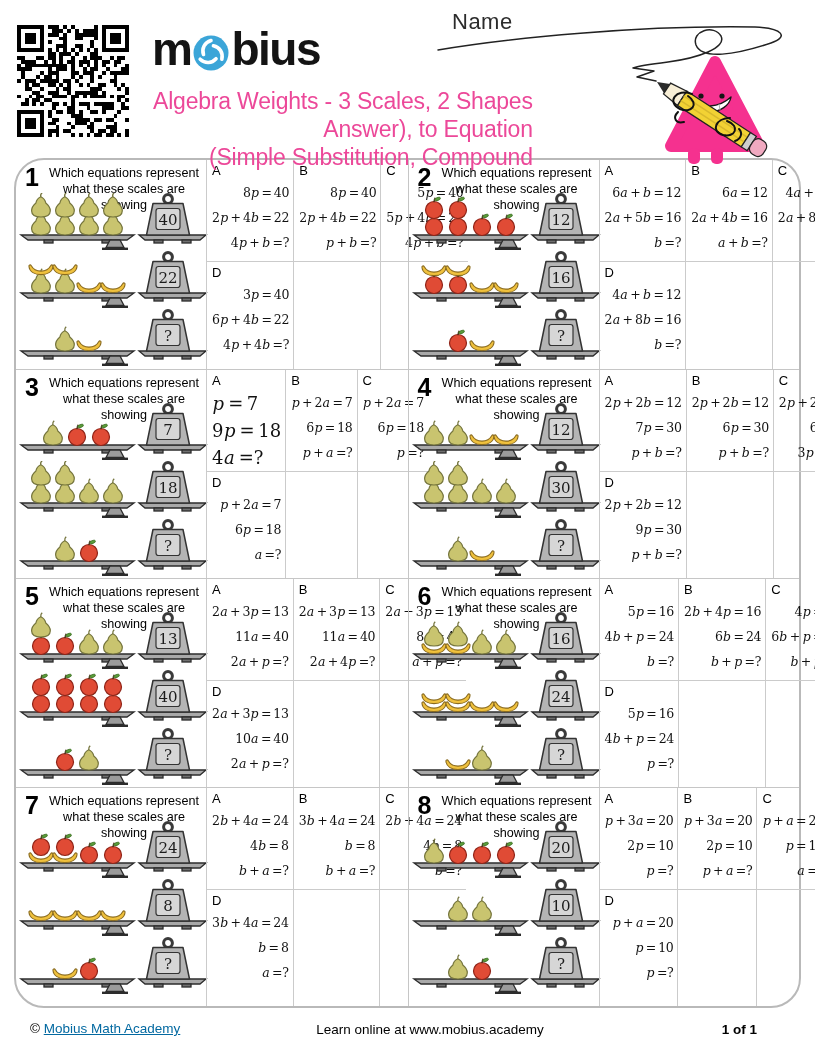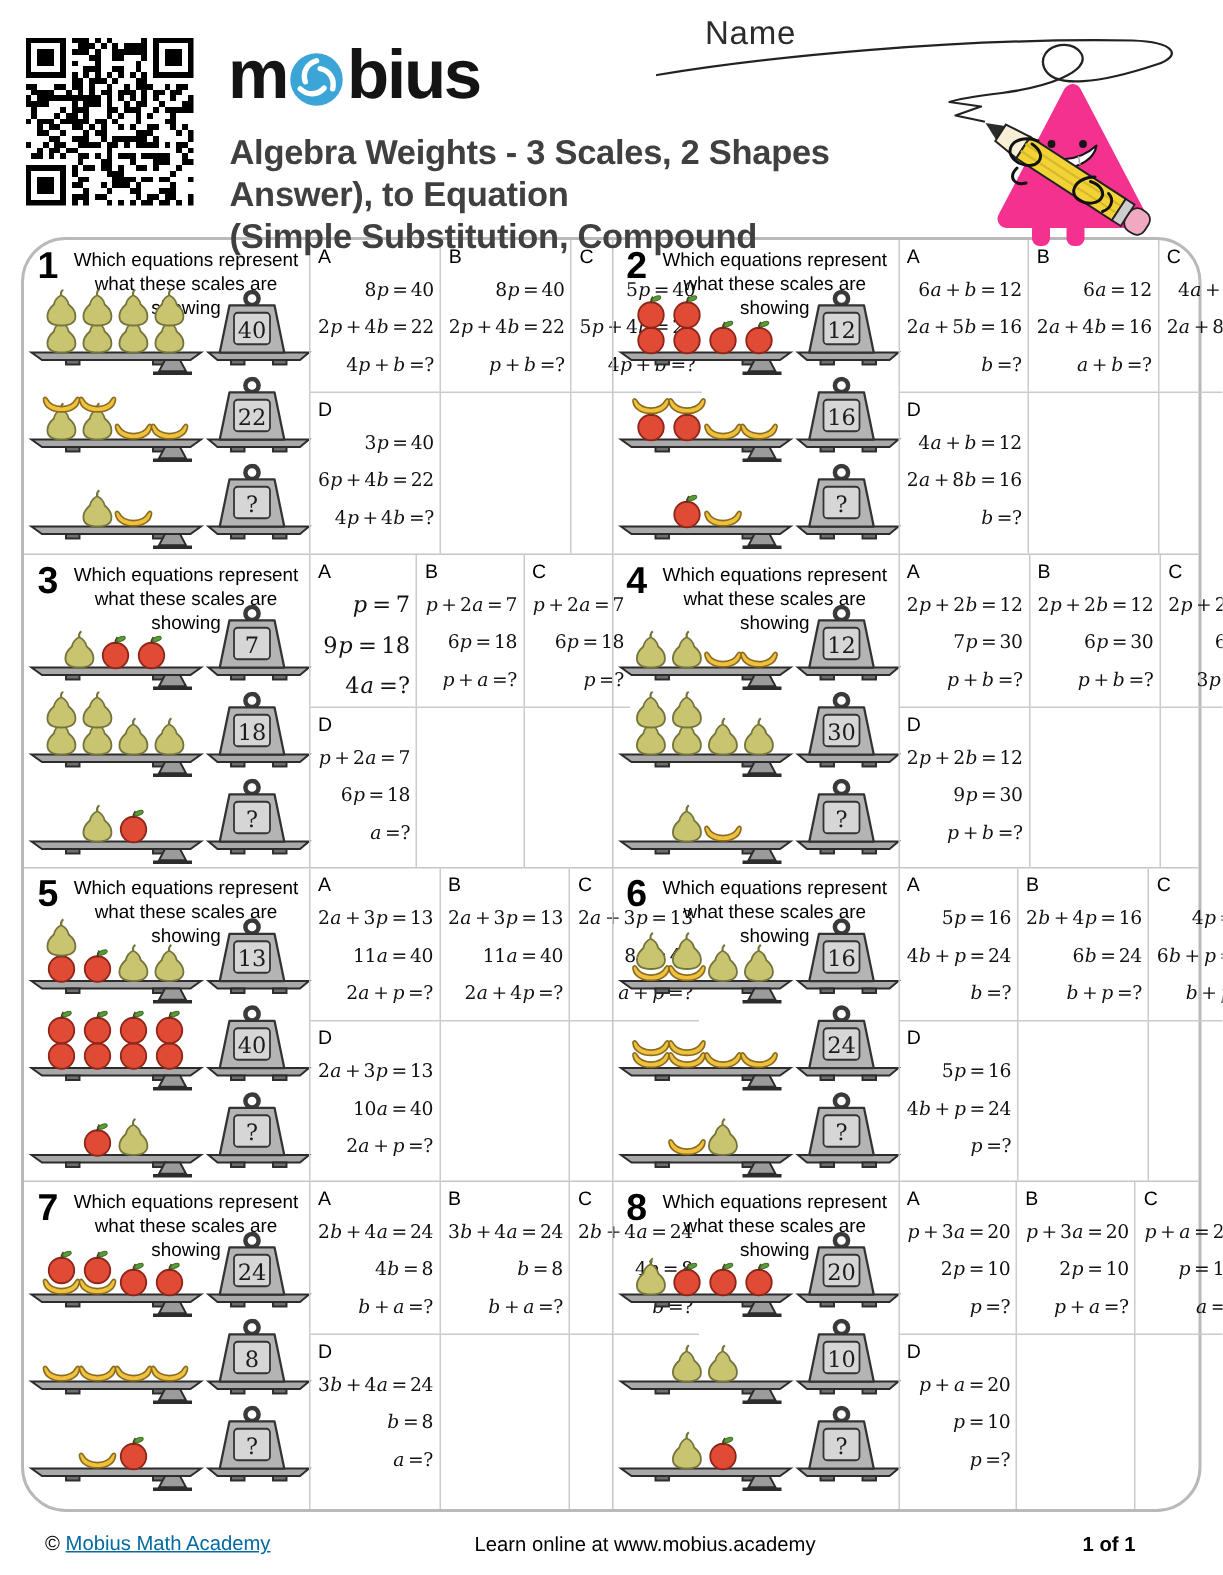--- a/index.html
+++ b/index.html
@@ -1,41 +1,41 @@
 <!DOCTYPE html>
 <html><head>
 <meta charset="utf-8">
 <style>
   html,body{margin:0;padding:0;background:#fff;}
   body{width:815px;height:1050px;position:relative;font-family:"Liberation Sans",sans-serif;overflow:hidden;}
 
   .qr{position:absolute;left:17px;top:25px;width:112px;height:112px;}
   .logo{position:absolute;left:152px;top:26px;font-size:46px;font-weight:800;color:#141414;letter-spacing:-1.5px;display:flex;align-items:center;line-height:1;}
   .logo .swirl{margin:0 1px;transform:translateY(4px);}
-  .title{position:absolute;left:153px;top:87px;z-index:12;font-size:23px;font-weight:bold;color:#404040;line-height:28px;letter-spacing:-0.2px;}
-  .name-label{position:absolute;left:470px;top:9px;font-size:22px;color:#2c2c2c;letter-spacing:0.5px;}
+  .title{position:absolute;left:153px;top:87px;z-index:12;font-size:23px;font-weight:normal;color:#ec4899;line-height:28px;letter-spacing:-0.2px;text-align:right;}
+  .name-label{position:absolute;left:452px;top:9px;font-size:22px;color:#2c2c2c;letter-spacing:0.5px;}
   .decor{position:absolute;left:430px;top:0;z-index:11;pointer-events:none;}
 
   .sheet{position:absolute;left:14px;top:158px;width:787px;height:850px;border:2px solid #b9b9b9;border-radius:30px;box-sizing:border-box;display:grid;grid-template-columns:1fr 1fr;grid-template-rows:209px 209px 209px 1fr;background:#fff;}
   .problem{position:relative;box-sizing:border-box;}
   .problem:nth-child(even){border-left:1.4px solid #c6c6c6;}
   .problem:nth-child(n+3){border-top:1.4px solid #c6c6c6;}
 
   .p-num{position:absolute;left:9px;top:3px;font-size:25px;font-weight:bold;color:#000;}
   .q-text{position:absolute;left:26px;top:6px;width:164px;text-align:center;font-size:12.6px;line-height:1.26;color:#000;}
   .scales{position:absolute;left:2px;top:33px;width:192px;}
   .scales .scale-row{height:58px;text-align:right;}
 
   .answers{position:absolute;left:190px;top:0;right:0;bottom:0;display:grid;grid-template-columns:1fr 1fr 1fr;grid-template-rows:101px 1fr;}
   .acell{border-left:1.2px solid #cbcbcb;box-sizing:border-box;padding:3px 2px 0 5px;}
   .acell.row2{border-top:1.2px solid #cbcbcb;}
   .opt-label{font-size:13px;color:#000;height:17px;}
   .eq{font-family:"DejaVu Serif",serif;font-size:12.5px;line-height:25px;text-align:right;white-space:nowrap;color:#111;padding-right:2px;letter-spacing:-0.3px;}
   .eq i{font-style:italic;padding:0 0.5px;}
-  .acell.large .eq{font-size:15px;line-height:27px;text-align:right;letter-spacing:0;}
+  .acell.large .eq{font-size:18px;line-height:27px;text-align:left;letter-spacing:0;}
 
   .footer{position:absolute;left:0;top:1021px;width:815px;font-size:13.5px;color:#000;}
   .footer .left{position:absolute;left:30px;top:0;}
   .footer .center{position:absolute;left:0;width:860px;text-align:center;top:1px;}
   .footer .right{position:absolute;right:58px;top:1px;font-weight:bold;}
   .footer a{color:#0369a1;text-decoration:underline;}
 </style>
 </head>
 <body>
 

